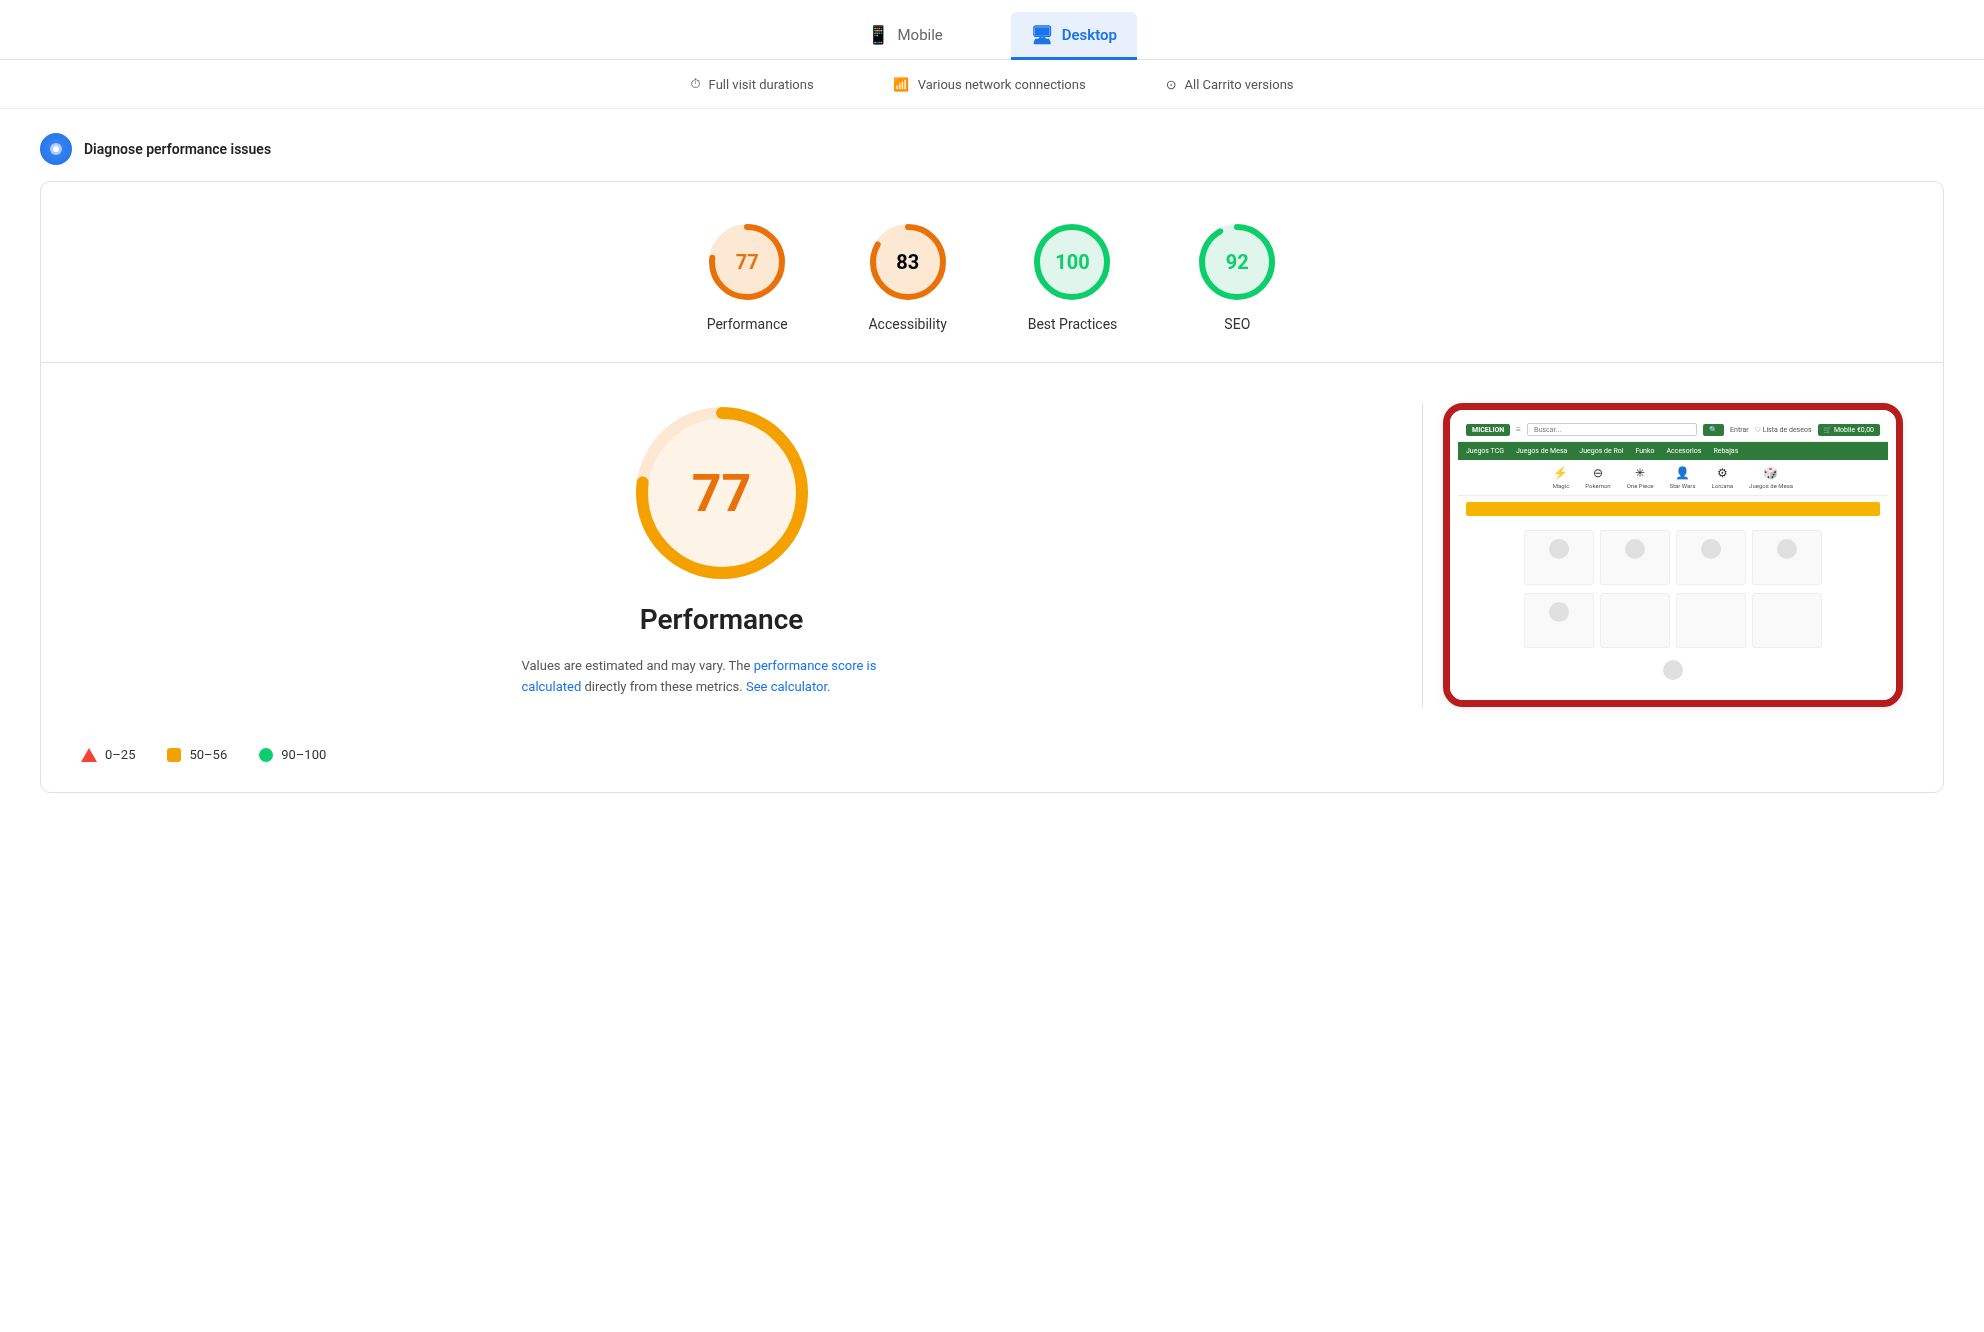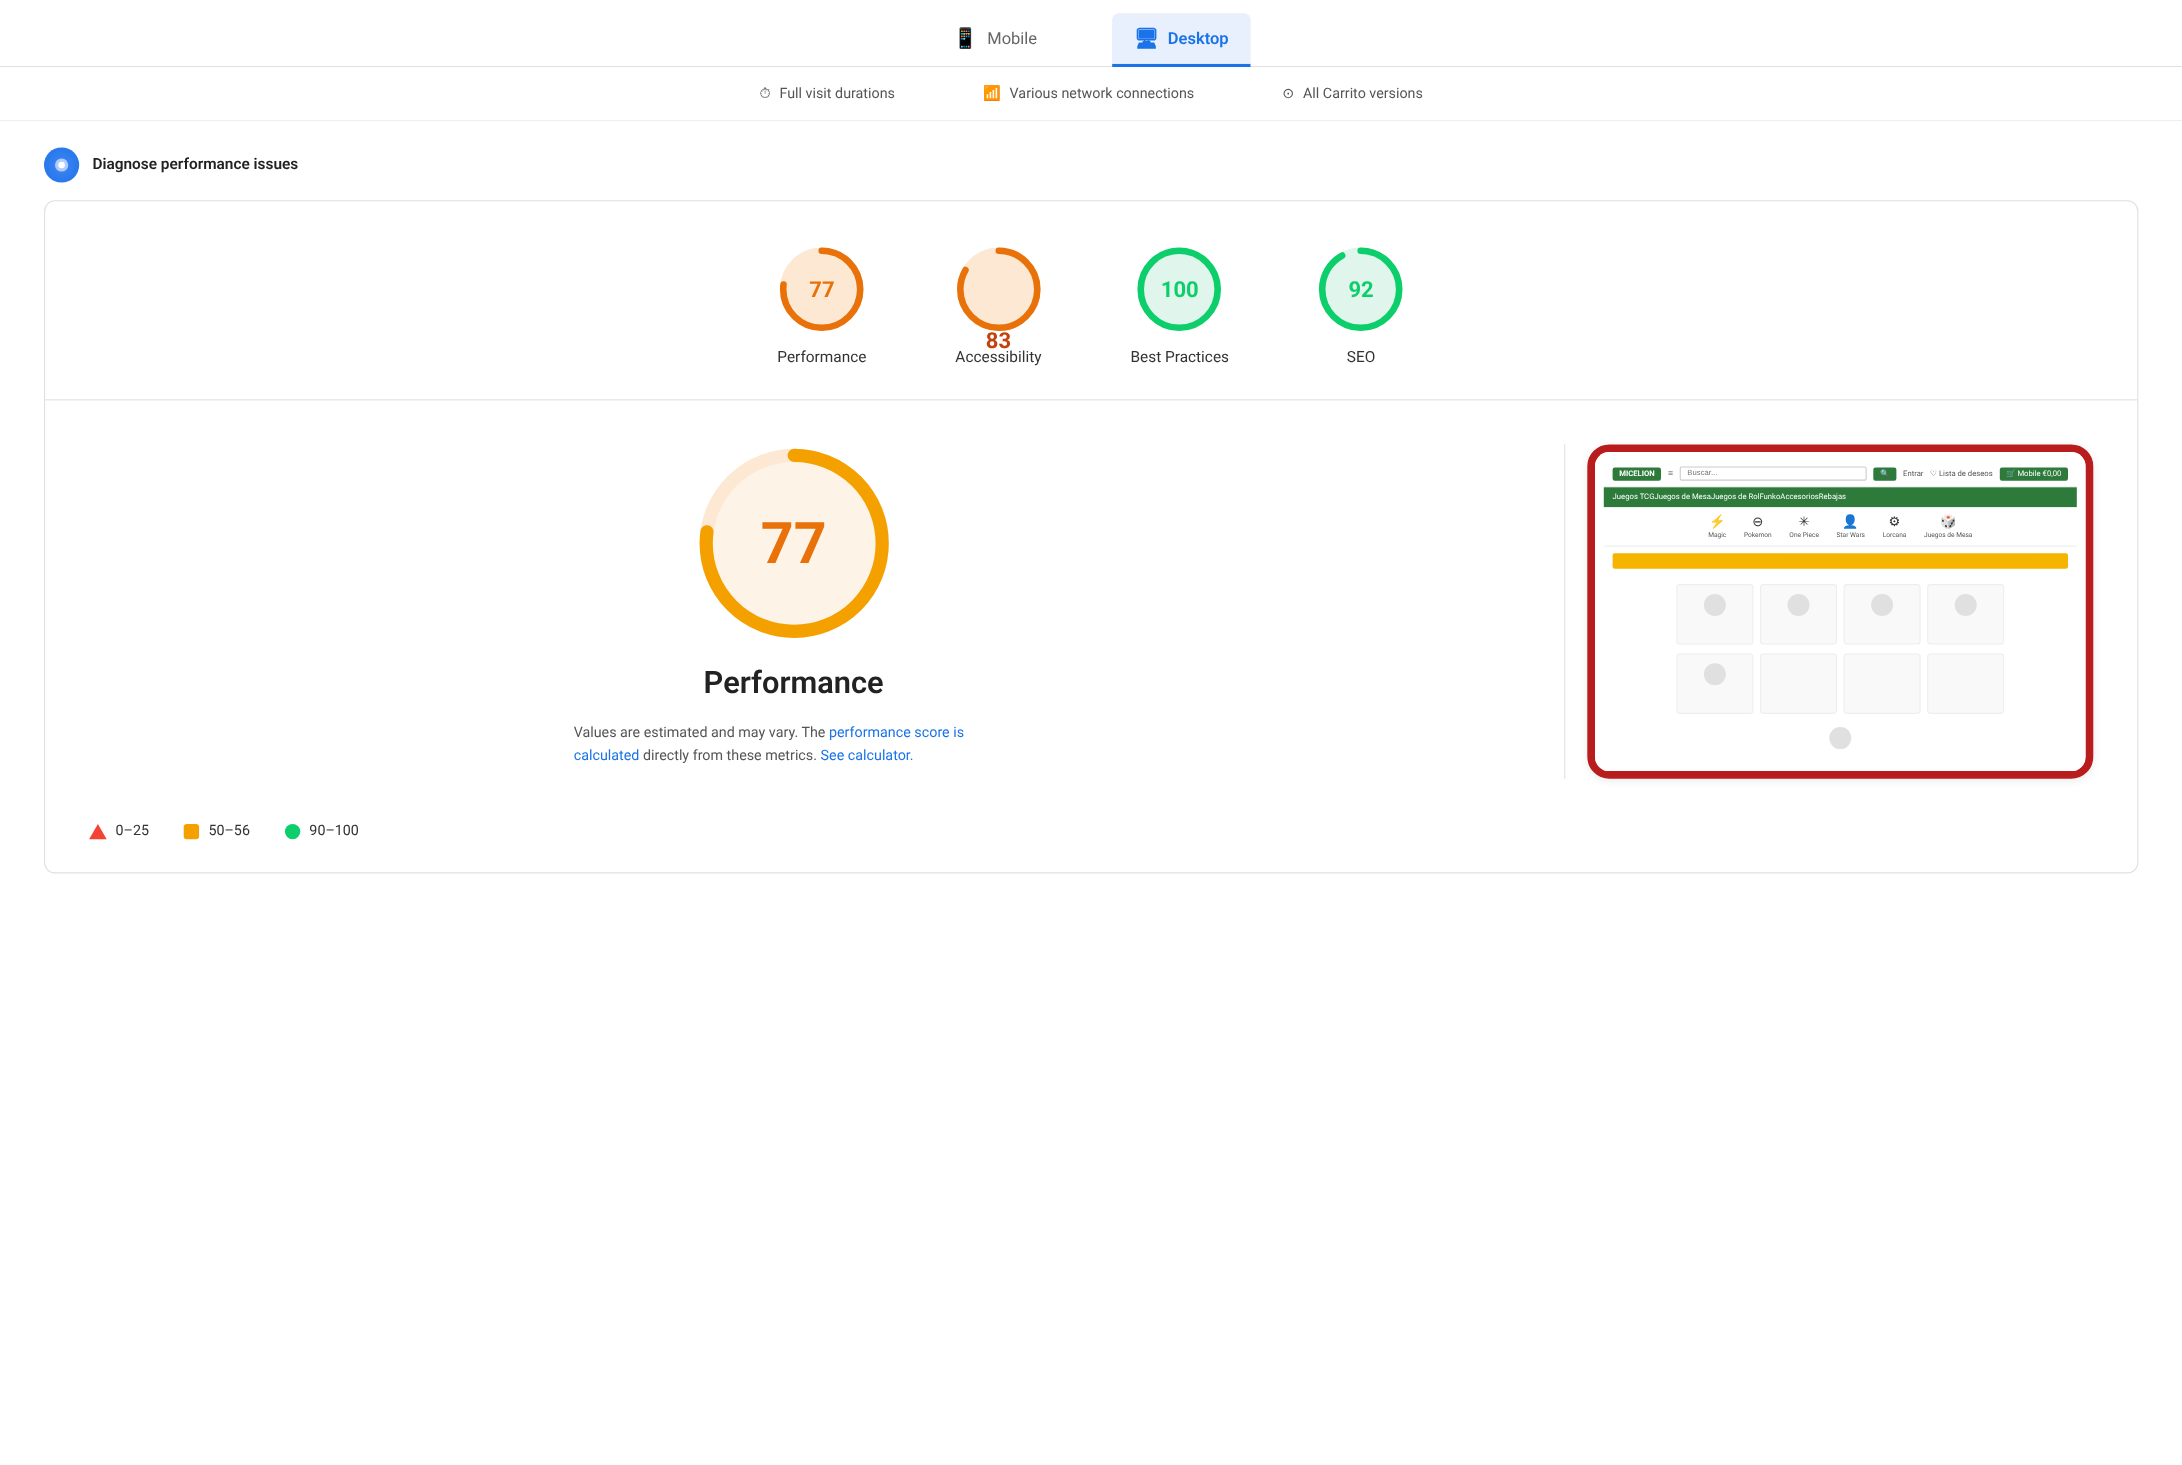--- a/index.html
+++ b/index.html
@@ -289,21 +289,21 @@
       <span class="score-label">Performance</span>
     </div>
 
     <div class="score-item">
       <div class="gauge">
         <svg width="80" height="80" viewBox="0 0 80 80">
           <circle cx="40" cy="40" r="35" fill="#fde9d3" stroke="none"></circle>
           <circle cx="40" cy="40" r="35" fill="none" stroke="#fde9d3" stroke-width="6"></circle>
           <circle cx="40" cy="40" r="35" fill="none" stroke="#e8710a" stroke-width="6" stroke-dasharray="183 37" stroke-linecap="round"></circle>
         </svg>
-        <span class="gauge-value" style="color:#c2410c;margin-top:46px;">83</span>
+        <span class="gauge-value" style="color:#000000;">83</span>
       </div>
       <span class="score-label">Accessibility</span>
     </div>
 
     <div class="score-item">
       <div class="gauge">
         <svg width="80" height="80" viewBox="0 0 80 80">
           <circle cx="40" cy="40" r="35" fill="#e0f5ec" stroke="none"></circle>
           <circle cx="40" cy="40" r="35" fill="none" stroke="#0cce6b" stroke-width="6" stroke-dasharray="220 0" stroke-linecap="round"></circle>
         </svg>
@@ -356,21 +356,21 @@
         <div style="display:flex;align-items:center;gap:6px;padding:5px 8px;border-bottom:1px solid #eee;font-size:8px;color:#555;">
           <span style="background:#2d7a3a;color:white;padding:2px 6px;border-radius:2px;font-size:7px;font-weight:bold;">MICELION</span>
           <span style="color:#888;">≡</span>
           <input style="border: 1px solid rgb(204, 204, 204); padding: 2px 6px; font-size: 7px; border-radius: 2px; flex: 1 1 0%;" type="text" placeholder="Buscar..." readonly="">
           <span style="background:#2d7a3a;color:white;padding:2px 6px;border-radius:2px;font-size:7px;">🔍</span>
           <span style="font-size:7px;color:#555;">Entrar</span>
           <span style="font-size:7px;color:#555;">♡ Lista de deseos</span>
           <span style="background:#2d7a3a;color:white;padding:2px 6px;border-radius:2px;font-size:7px;">🛒 Mobile €0,00</span>
         </div>
 
-        <div style="background:#2d7a3a;display:flex;padding:5px 8px;">
+        <div style="background:#2d7a3a;display:flex;gap:12px;padding:5px 8px;">
           <span style="color:white;font-size:7px;">Juegos TCG</span>
           <span style="color:white;font-size:7px;">Juegos de Mesa</span>
           <span style="color:white;font-size:7px;">Juegos de Rol</span>
           <span style="color:white;font-size:7px;">Funko</span>
           <span style="color:white;font-size:7px;">Accesorios</span>
           <span style="color:white;font-size:7px;">Rebajas</span>
         </div>
 
         <div style="display:flex;gap:16px;padding:6px 12px;border-bottom:1px solid #eee;justify-content:center;">
           <div style="display:flex;flex-direction:column;align-items:center;gap:2px;">

